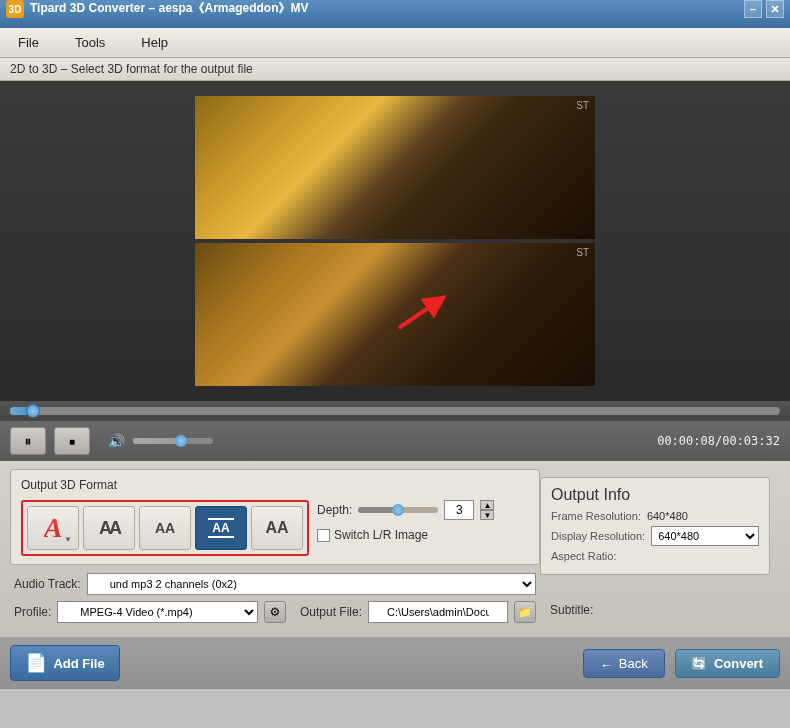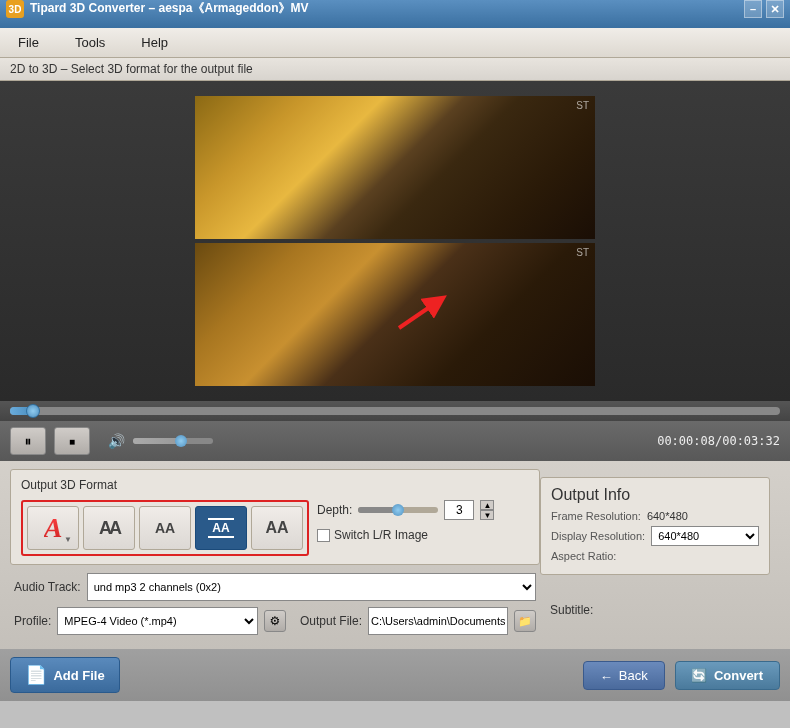--- a/index.html
+++ b/index.html
@@ -356,25 +356,25 @@
     
     .track-row {
       display: flex;
       align-items: center;
       gap: 6px;
       margin-bottom: 6px;
       padding: 0 4px;
     }
     .track-label { font-size: 12px; color: #333; white-space: nowrap; }
     .track-select {
-      height: 28px;
+      height: 22px;
       border: 1px solid #888;
       background: white;
       font-size: 11px;
-      padding: 0 2px;
+      padding: 0 18px;
       flex: 1;
     }
     .settings-btn {
       width: 22px; height: 22px;
       background: linear-gradient(to bottom, #d0ccc8, #b0aca8);
       border: 1px solid #888;
       border-radius: 3px;
       display: flex; align-items: center; justify-content: center;
       cursor: pointer;
       font-size: 12px;

